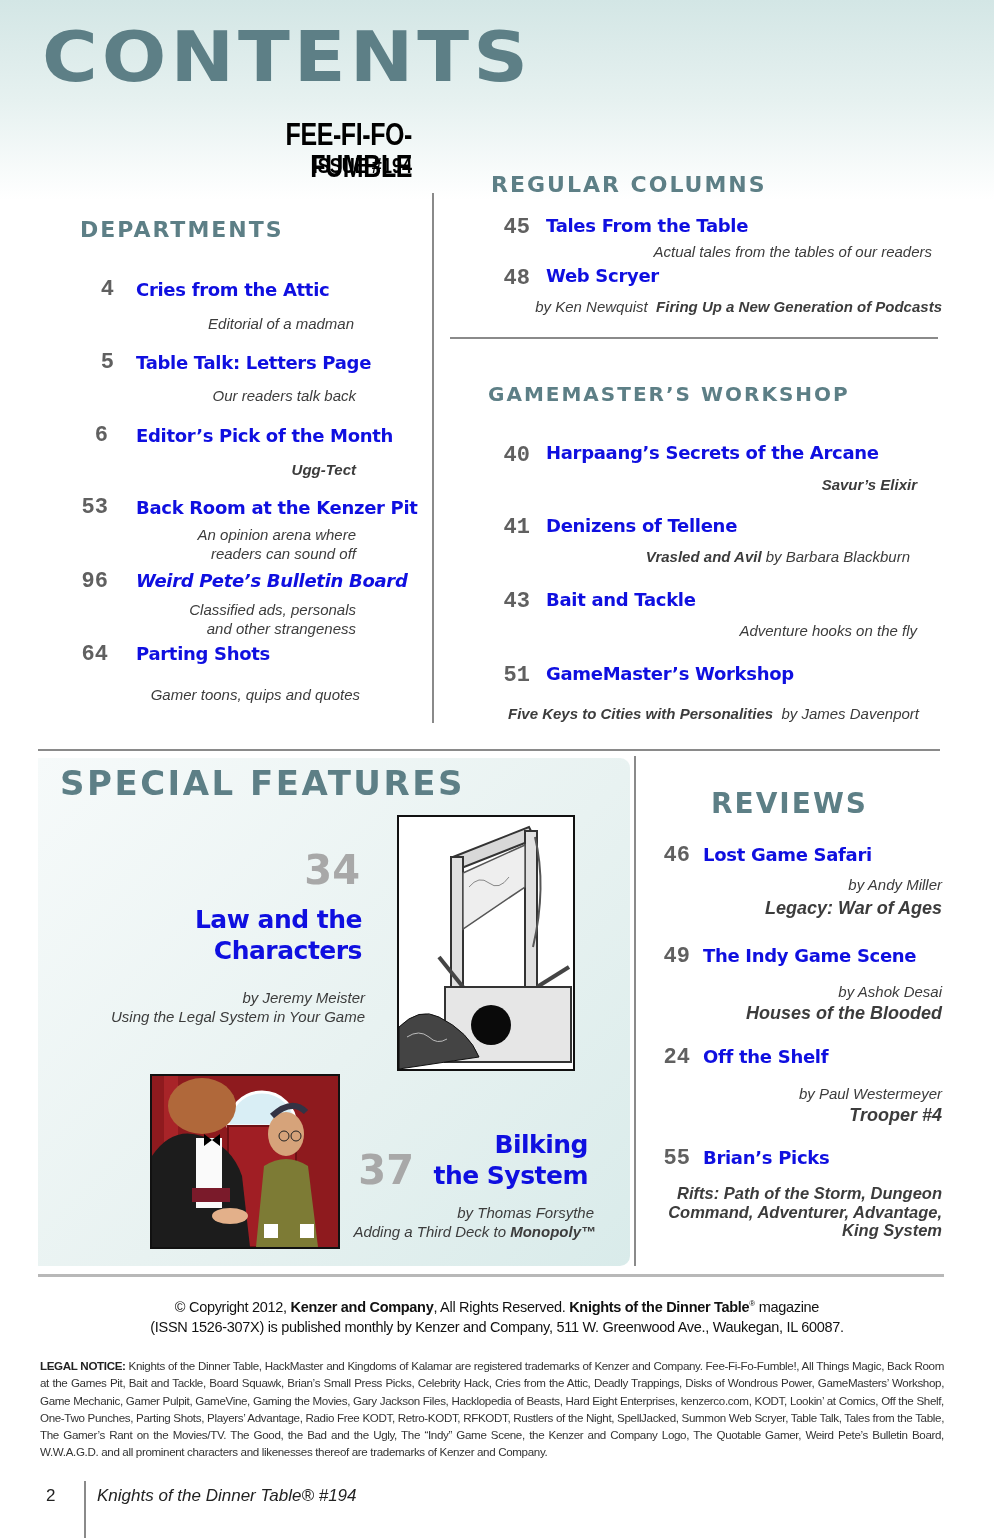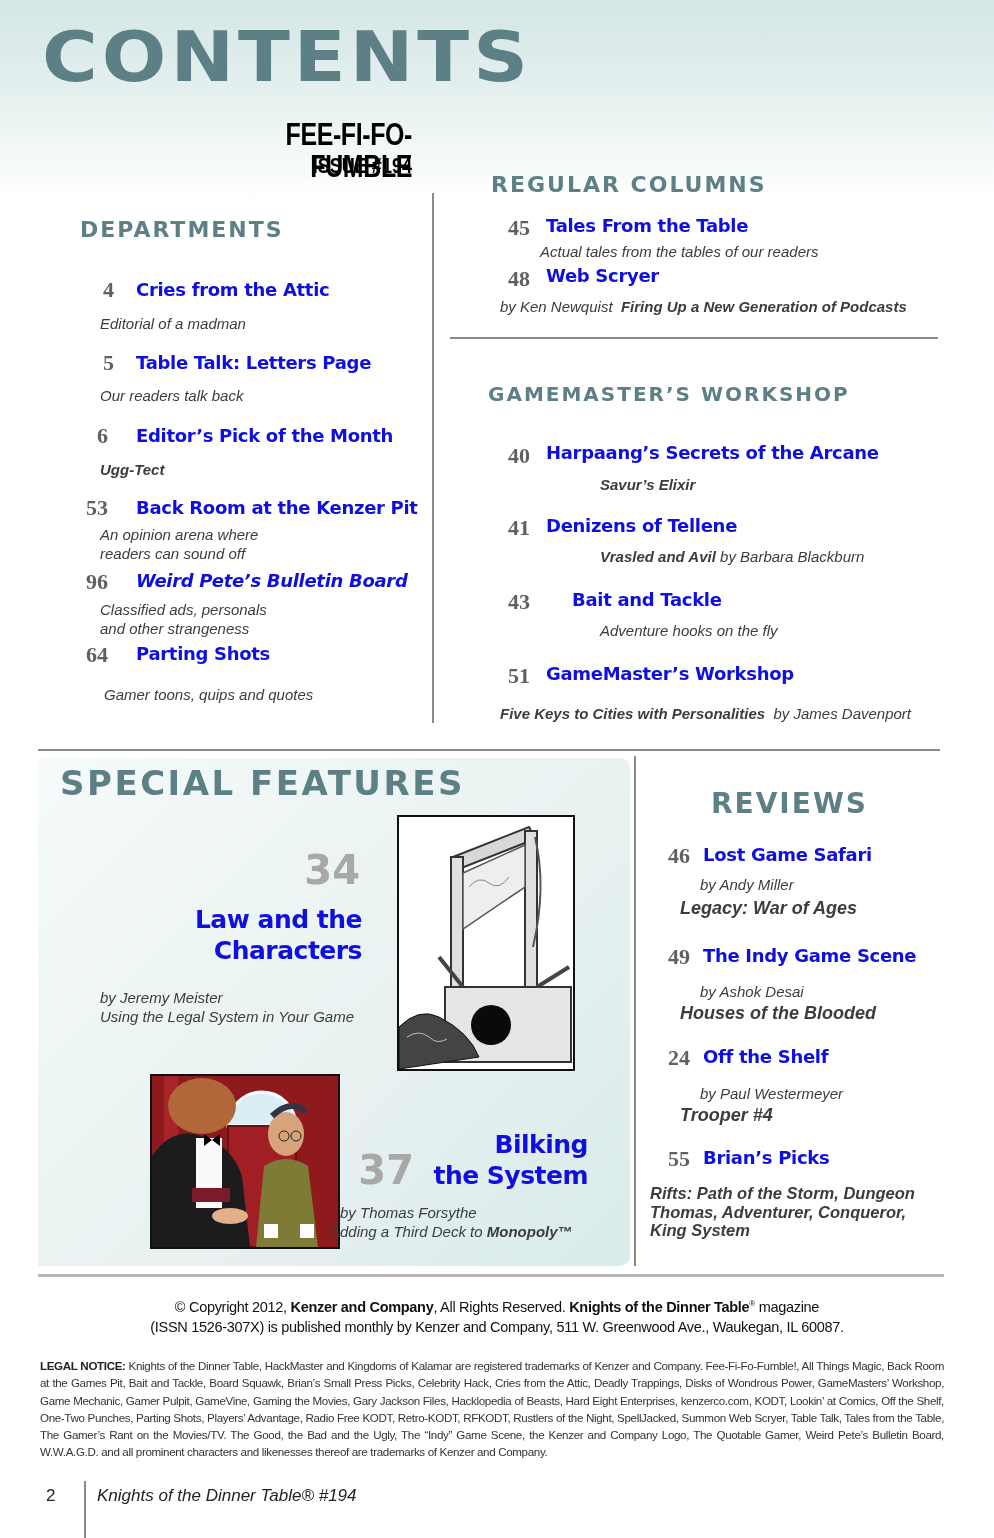--- a/index.html
+++ b/index.html
@@ -8,23 +8,23 @@
   .top-grad { position: absolute; left: 0; top: 0; width: 994px; height: 200px;
     background: linear-gradient(to bottom, #d3e6e5 0%, #e6f1f0 50%, #ffffff 100%); }
   .abs { position: absolute; }
   .big-title { left: 42px; top: 22px; font-family: "DejaVu Sans", sans-serif; font-weight: bold;
     font-size: 76px; letter-spacing: 4px; color: #5d7f86; line-height: 1; transform: scaleY(0.92); transform-origin: top left; }
   .issue-name { left: 146px; top: 118px; width: 266px; text-align: right; font-family: "Liberation Sans", sans-serif;
     font-weight: bold; font-size: 32px; color: #000; transform: scaleX(0.78); transform-origin: right top; letter-spacing: -0.5px; line-height: 1; }
   .issue-num { left: 250px; top: 155px; width: 162px; text-align: right; font-weight: bold; font-size: 22px; color: #000;
     transform: scaleX(0.82); transform-origin: right top; line-height: 1; }
   .sec-head { font-family: "DejaVu Sans", sans-serif; font-weight: bold; color: #5d7f86; letter-spacing: 2px; line-height: 1; }
-  .num { font-family: Liberation Serif, serif; font-weight: bold; color: #606060; font-size: 22px; line-height: 1; text-align: right; }
+  .num { font-family: Liberation Mono, monospace; font-weight: bold; color: #606060; font-size: 22px; line-height: 1; text-align: right; }
   .ttl { font-family: "DejaVu Sans", sans-serif; font-weight: bold; color: #0f0fe0; font-size: 18px; line-height: 1; white-space: nowrap; letter-spacing: -0.3px; }
-  .sub { font-family: "Liberation Sans", sans-serif; font-style: italic; color: #3c3c3c; font-size: 15px; line-height: 19px; text-align: left; white-space: nowrap; }
+  .sub { font-family: "Liberation Sans", sans-serif; font-style: italic; color: #3c3c3c; font-size: 15px; line-height: 19px; text-align: right; white-space: nowrap; }
   .sub b { font-weight: bold; }
   .vline { background: #8a8a8a; width: 2px; }
   .hline { background: #8a8a8a; height: 2px; }
   .feature-panel { left: 38px; top: 758px; width: 592px; height: 508px; border-radius: 0 10px 10px 0;
     background: linear-gradient(135deg, #f6fafa 0%, #e8f2f1 55%, #d9ebea 100%); }
   .feat-num { font-family: "DejaVu Sans", sans-serif; font-weight: bold; color: #a8a8a8; font-size: 40px; line-height: 1; text-align: right; }
   .feat-ttl { font-family: "DejaVu Sans", sans-serif; font-weight: bold; color: #0f0fe0; font-size: 25px; line-height: 31px; text-align: right; letter-spacing: -0.5px; }
   .img-box { border: 2px solid #111; background: #fff; overflow: hidden; }
   .copyright { left: 60px; top: 1294px; width: 874px; text-align: center; font-size: 14.5px; line-height: 20px; color: #111;
     font-family: "Liberation Sans", sans-serif; letter-spacing: -0.3px; }
@@ -105,21 +105,21 @@
     <div class="abs ttl" style="left:546px;top:444px;">Harpaang’s Secrets of the Arcane</div>
     <div class="abs sub" style="left:600px;top:475px;width:317px;font-weight:bold;">Savur’s Elixir</div>
   </div>
   <div>
     <div class="abs num" style="left:490px;top:517px;width:40px;">41</div>
     <div class="abs ttl" style="left:546px;top:517px;">Denizens of Tellene</div>
     <div class="abs sub" style="left:600px;top:547px;width:310px;"><b>Vrasled and Avil</b> <span>by Barbara Blackburn</span></div>
   </div>
   <div>
     <div class="abs num" style="left:490px;top:591px;width:40px;">43</div>
-    <div class="abs ttl" style="left:572px;top:591px;">Bait and Tackle</div>
+    <div class="abs ttl" style="left:546px;top:591px;">Bait and Tackle</div>
     <div class="abs sub" style="left:600px;top:621px;width:317px;">Adventure hooks on the fly</div>
   </div>
   <div>
     <div class="abs num" style="left:490px;top:665px;width:40px;">51</div>
     <div class="abs ttl" style="left:546px;top:665px;">GameMaster’s Workshop</div>
     <div class="abs sub" style="left:500px;top:704px;width:419px;"><b>Five Keys to Cities with Personalities</b>&nbsp; <span>by James Davenport</span></div>
   </div>
 </div>
 
 <div class="abs hline" style="left:38px;top:749px;width:902px;"></div>
@@ -200,21 +200,21 @@
   <div>
     <div class="abs num" style="left:650px;top:1047px;width:40px;">24</div>
     <div class="abs ttl" style="left:703px;top:1048px;">Off the Shelf</div>
     <div class="abs sub" style="left:700px;top:1084px;width:242px;">by Paul Westermeyer</div>
     <div class="abs sub" style="left:680px;top:1104px;width:262px;font-weight:bold;font-size:18px;line-height:22px;">Trooper #4</div>
   </div>
   <div>
     <div class="abs num" style="left:650px;top:1148px;width:40px;">55</div>
     <div class="abs ttl" style="left:703px;top:1149px;">Brian’s Picks</div>
     <div class="abs sub" style="left:650px;top:1184px;width:292px;font-weight:bold;font-size:16.5px;line-height:18.5px;">Rifts: Path of the Storm, Dungeon</div>
-    <div class="abs sub" style="left:650px;top:1203px;width:292px;font-weight:bold;font-size:16.5px;line-height:18.5px;">Thomas, Adventurer, Conqueror,</div>
+    <div class="abs sub" style="left:650px;top:1203px;width:292px;font-weight:bold;font-size:16.5px;line-height:18.5px;">Command, Adventurer, Advantage,</div>
     <div class="abs sub" style="left:650px;top:1221px;width:292px;font-weight:bold;font-size:16.5px;line-height:18.5px;">King System</div>
   </div>
 </div>
 
 <div class="abs hline" style="left:38px;top:1274px;width:906px;background:#b8b8b8;height:3px;"></div>
 
 <div class="abs copyright">
   <div><span>© Copyright 2012,  </span><b>Kenzer  and Company</b><span>, All Rights Reserved. </span><b>Knights of the Dinner Table</b><sup style="font-size:8px;">®</sup><span> magazine</span></div>
   <div>(ISSN 1526-307X) is published monthly by Kenzer and Company, 511 W. Greenwood Ave., Waukegan, IL 60087.</div>
 </div>

